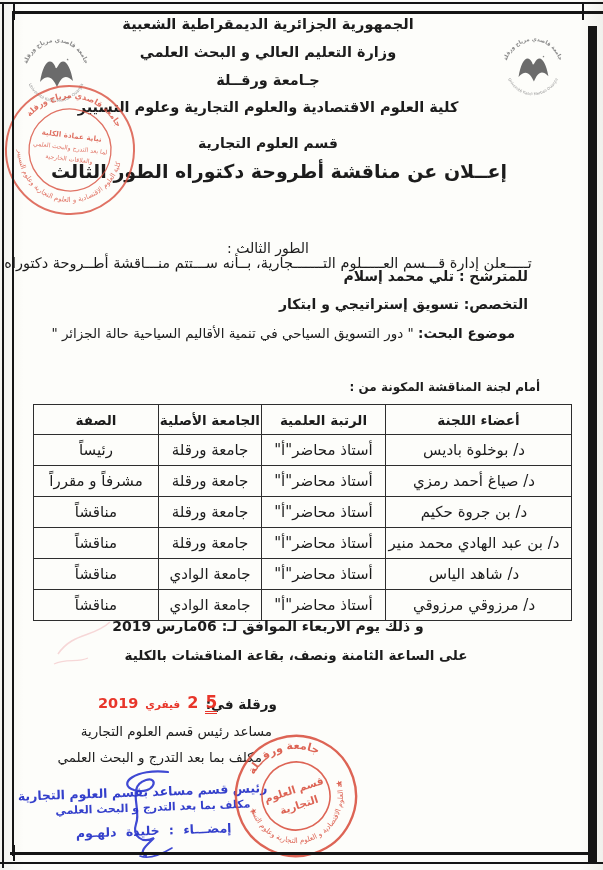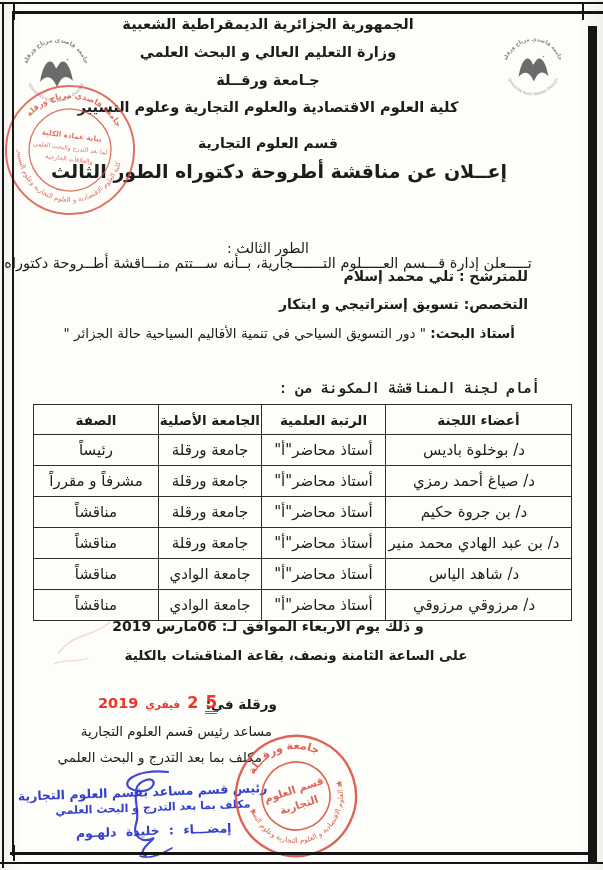--- a/index.html
+++ b/index.html
@@ -14,21 +14,21 @@
   .ln{white-space:nowrap;}
   
   .bline{position:absolute;background:#151515;z-index:6;}
   
   .h-line{font-size:14.5px;font-weight:600;}
   .h-line-small{font-size:14px;font-weight:600;}
   .doc-title{font-size:19px;font-weight:700;margin-left:11px;}
   .para{font-size:14.5px;font-weight:500;}
   .field{font-size:14px;font-weight:700;white-space:nowrap;}
   .field-light{font-size:13.5px;font-weight:500;white-space:nowrap;}
-  .intro{font-size:14px;font-weight:600;white-space:nowrap;font-family:Liberation Mono, monospace;}
+  .intro{font-size:12px;font-weight:600;white-space:nowrap;}
   
   table.jury{border-collapse:collapse;direction:rtl;table-layout:fixed;}
   table.jury th,table.jury td{border:1px solid #2e2e2e;overflow:hidden;white-space:nowrap;}
   table.jury th{font-size:13.5px;font-weight:700;height:27px;text-align:center;}
   table.jury td{font-size:15px;height:28px;text-align:center;}
   table.jury td.name{text-align:center;padding-right:10px;}
   
   .sched{font-size:14px;font-weight:600;}
   .sched b{font-weight:700;}
   .foot{font-size:13.5px;font-weight:600;white-space:nowrap;text-align:center;}
@@ -131,21 +131,21 @@
 
   <div class="abs field" style="top:268px;right:75px;">
     <span>للمترشح :</span>
     <span>تلي محمد إسلام</span>
   </div>
   <div class="abs field" style="top:296px;right:75px;">
     <span>التخصص:</span>
     <span>تسويق إستراتيجي و ابتكار</span>
   </div>
   <div class="abs field-light" style="top:325px;right:88px;">
-    <span style="font-weight:600;">أستاذ البحث:</span>
+    <span style="font-weight:600;">موضوع البحث:</span>
     <span>" دور التسويق السياحي في تنمية الأقاليم السياحية حالة الجزائر "</span>
   </div>
   <div class="abs intro" style="top:380px;right:63px;">أمام لجنة المناقشة المكونة من :</div>
 
   <table class="jury abs" style="top:404px;right:31px;width:538px;">
     <colgroup>
         <col style="width:186px">
         <col style="width:124px">
         <col style="width:103px">
         <col style="width:125px">

